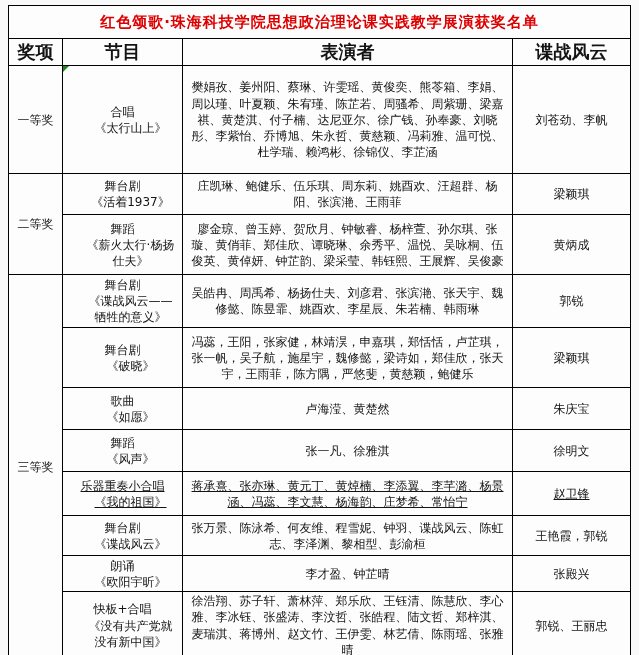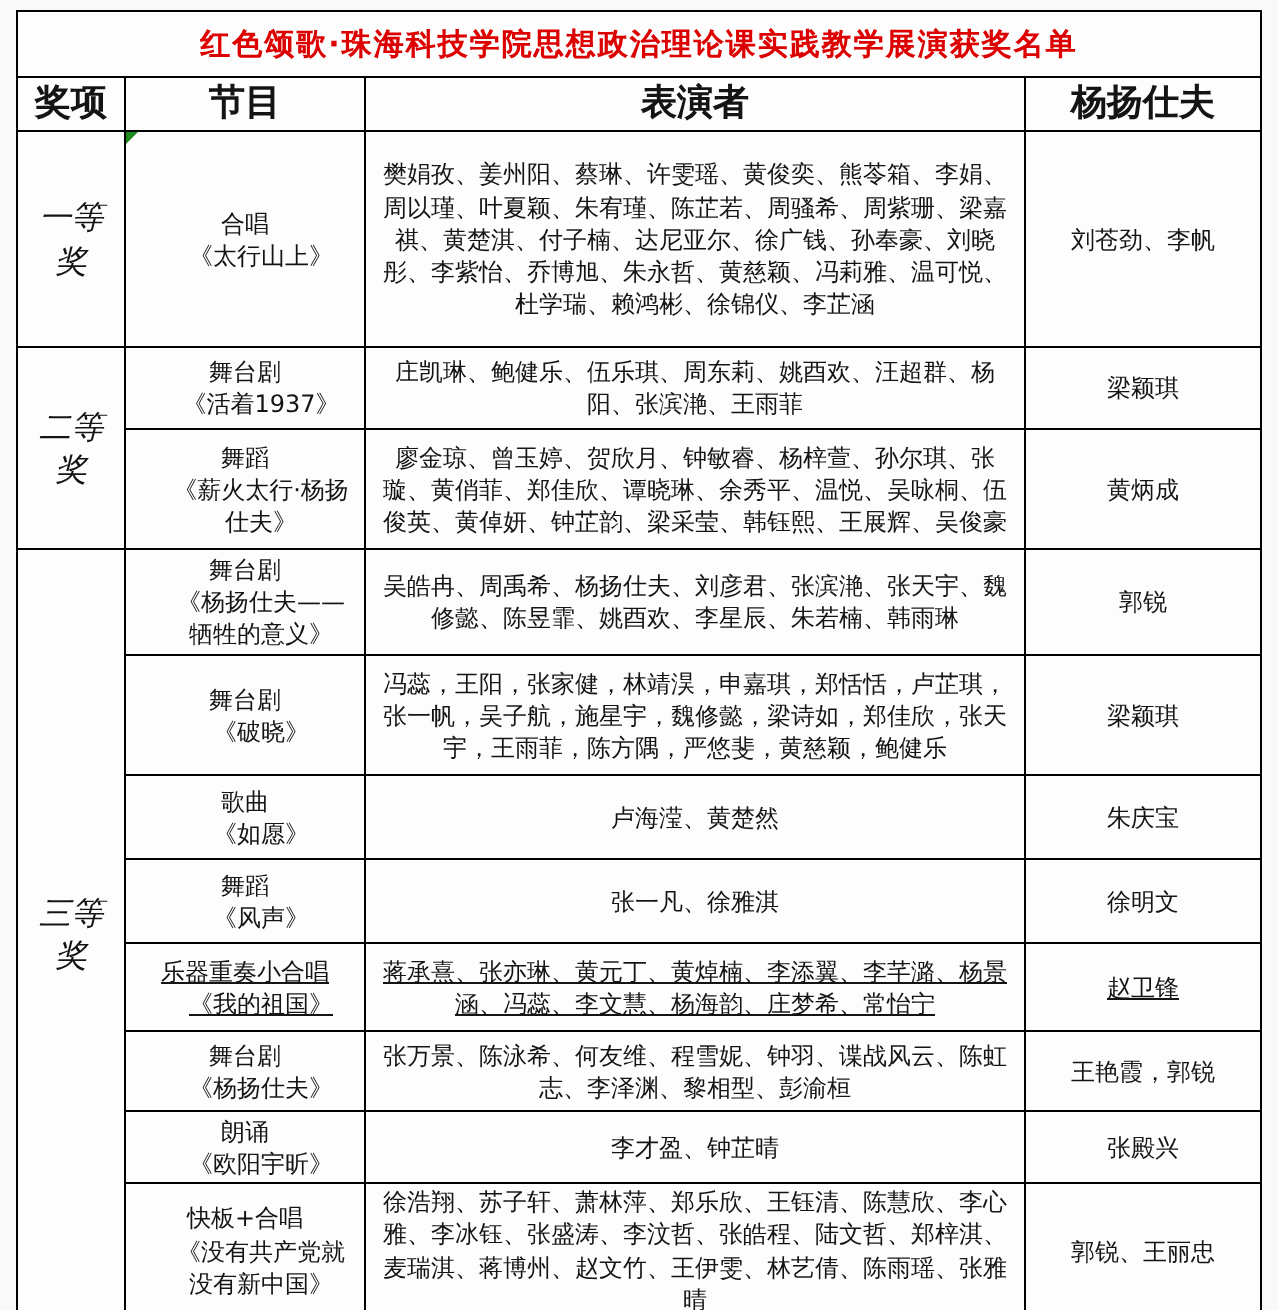--- a/index.html
+++ b/index.html
@@ -30,21 +30,21 @@
     word-break:break-all;
   }
   td.title-cell{
     height:30px;
     font-size:15px;
     font-weight:bold;
     color:#dd0000;
     letter-spacing:1px;
   }
   th{font-size:18px;font-weight:bold;height:18px;}
-  td.award{font-size:16px;font-style:italic;}
+  td.award{font-size:12px;}
   td.program{position:relative;}
   .note-marker{
     position:absolute;top:0;left:0;
     width:0;height:0;
     border-top:6px solid #1e8a1e;
     border-right:6px solid transparent;
   }
   .program-type{display:block;}
   .program-name{display:block;margin-left:16px;}
 </style>
@@ -61,21 +61,21 @@
 
   <tbody>
       <tr>
     <td class="title-cell" colspan="4">红色颂歌·珠海科技学院思想政治理论课实践教学展演获奖名单</td>
   </tr>
 
   <tr>
     <th>奖项</th>
     <th>节目</th>
     <th>表演者</th>
-    <th>杨扬仕夫</th>
+    <th>谍战风云</th>
   </tr>
 
   <tr style="height:108px;">
     <td class="award">一等奖</td>
     <td class="program">
       <span class="note-marker"></span>
       <span class="program-type">合唱</span>
       <span class="program-name">《太行山上》</span>
     </td>
     <td class="performers">樊娟孜、姜州阳、蔡琳、许雯瑶、黄俊奕、熊苓箱、李娟、周以瑾、叶夏颖、朱宥瑾、陈芷若、周骚希、周紫珊、梁嘉祺、黄楚淇、付子楠、达尼亚尔、徐广钱、孙奉豪、刘晓彤、李紫怡、乔博旭、朱永哲、黄慈颖、冯莉雅、温可悦、杜学瑞、赖鸿彬、徐锦仪、李芷涵</td>
@@ -97,21 +97,21 @@
       <span class="program-name">《薪火太行·杨扬仕夫》</span>
     </td>
     <td class="performers">廖金琼、曾玉婷、贺欣月、钟敏睿、杨梓萱、孙尔琪、张璇、黄俏菲、郑佳欣、谭晓琳、余秀平、温悦、吴咏桐、伍俊英、黄倬妍、钟芷韵、梁采莹、韩钰熙、王展辉、吴俊豪</td>
     <td class="teachers">黄炳成</td>
   </tr>
 
   <tr style="height:53px;">
     <td class="award" rowspan="8">三等奖</td>
     <td class="program">
       <span class="program-type">舞台剧</span>
-      <span class="program-name">《杨扬仕夫——牺牲的意义》</span>
+      <span class="program-name">《谍战风云——牺牲的意义》</span>
     </td>
     <td class="performers">吴皓冉、周禹希、杨扬仕夫、刘彦君、张滨滟、张天宇、魏修懿、陈昱霏、姚酉欢、李星辰、朱若楠、韩雨琳</td>
     <td class="teachers">郭锐</td>
   </tr>
   <tr style="height:60px;">
     <td class="program">
       <span class="program-type">舞台剧</span>
       <span class="program-name">《破晓》</span>
     </td>
     <td class="performers">冯蕊，王阳，张家健，林靖淏，申嘉琪，郑恬恬，卢芷琪，张一帆，吴子航，施星宇，魏修懿，梁诗如，郑佳欣，张天宇，王雨菲，陈方隅，严悠斐，黄慈颖，鲍健乐</td>
@@ -137,21 +137,21 @@
     <td class="program">
       <span class="program-type">乐器重奏小合唱</span>
       <span class="program-name">《我的祖国》</span>
     </td>
     <td class="performers">蒋承熹、张亦琳、黄元丁、黄焯楠、李添翼、李芊潞、杨景涵、冯蕊、李文慧、杨海韵、庄梦希、常怡宁</td>
     <td class="teachers">赵卫锋</td>
   </tr>
   <tr style="height:40px;">
     <td class="program">
       <span class="program-type">舞台剧</span>
-      <span class="program-name">《杨扬仕夫》</span>
+      <span class="program-name">《谍战风云》</span>
     </td>
     <td class="performers">张万景、陈泳希、何友维、程雪妮、钟羽、谍战风云、陈虹志、李泽渊、黎相型、彭渝桓</td>
     <td class="teachers">王艳霞，郭锐</td>
   </tr>
   <tr style="height:36px;">
     <td class="program">
       <span class="program-type">朗诵</span>
       <span class="program-name">《欧阳宇昕》</span>
     </td>
     <td class="performers">李才盈、钟芷晴</td>

